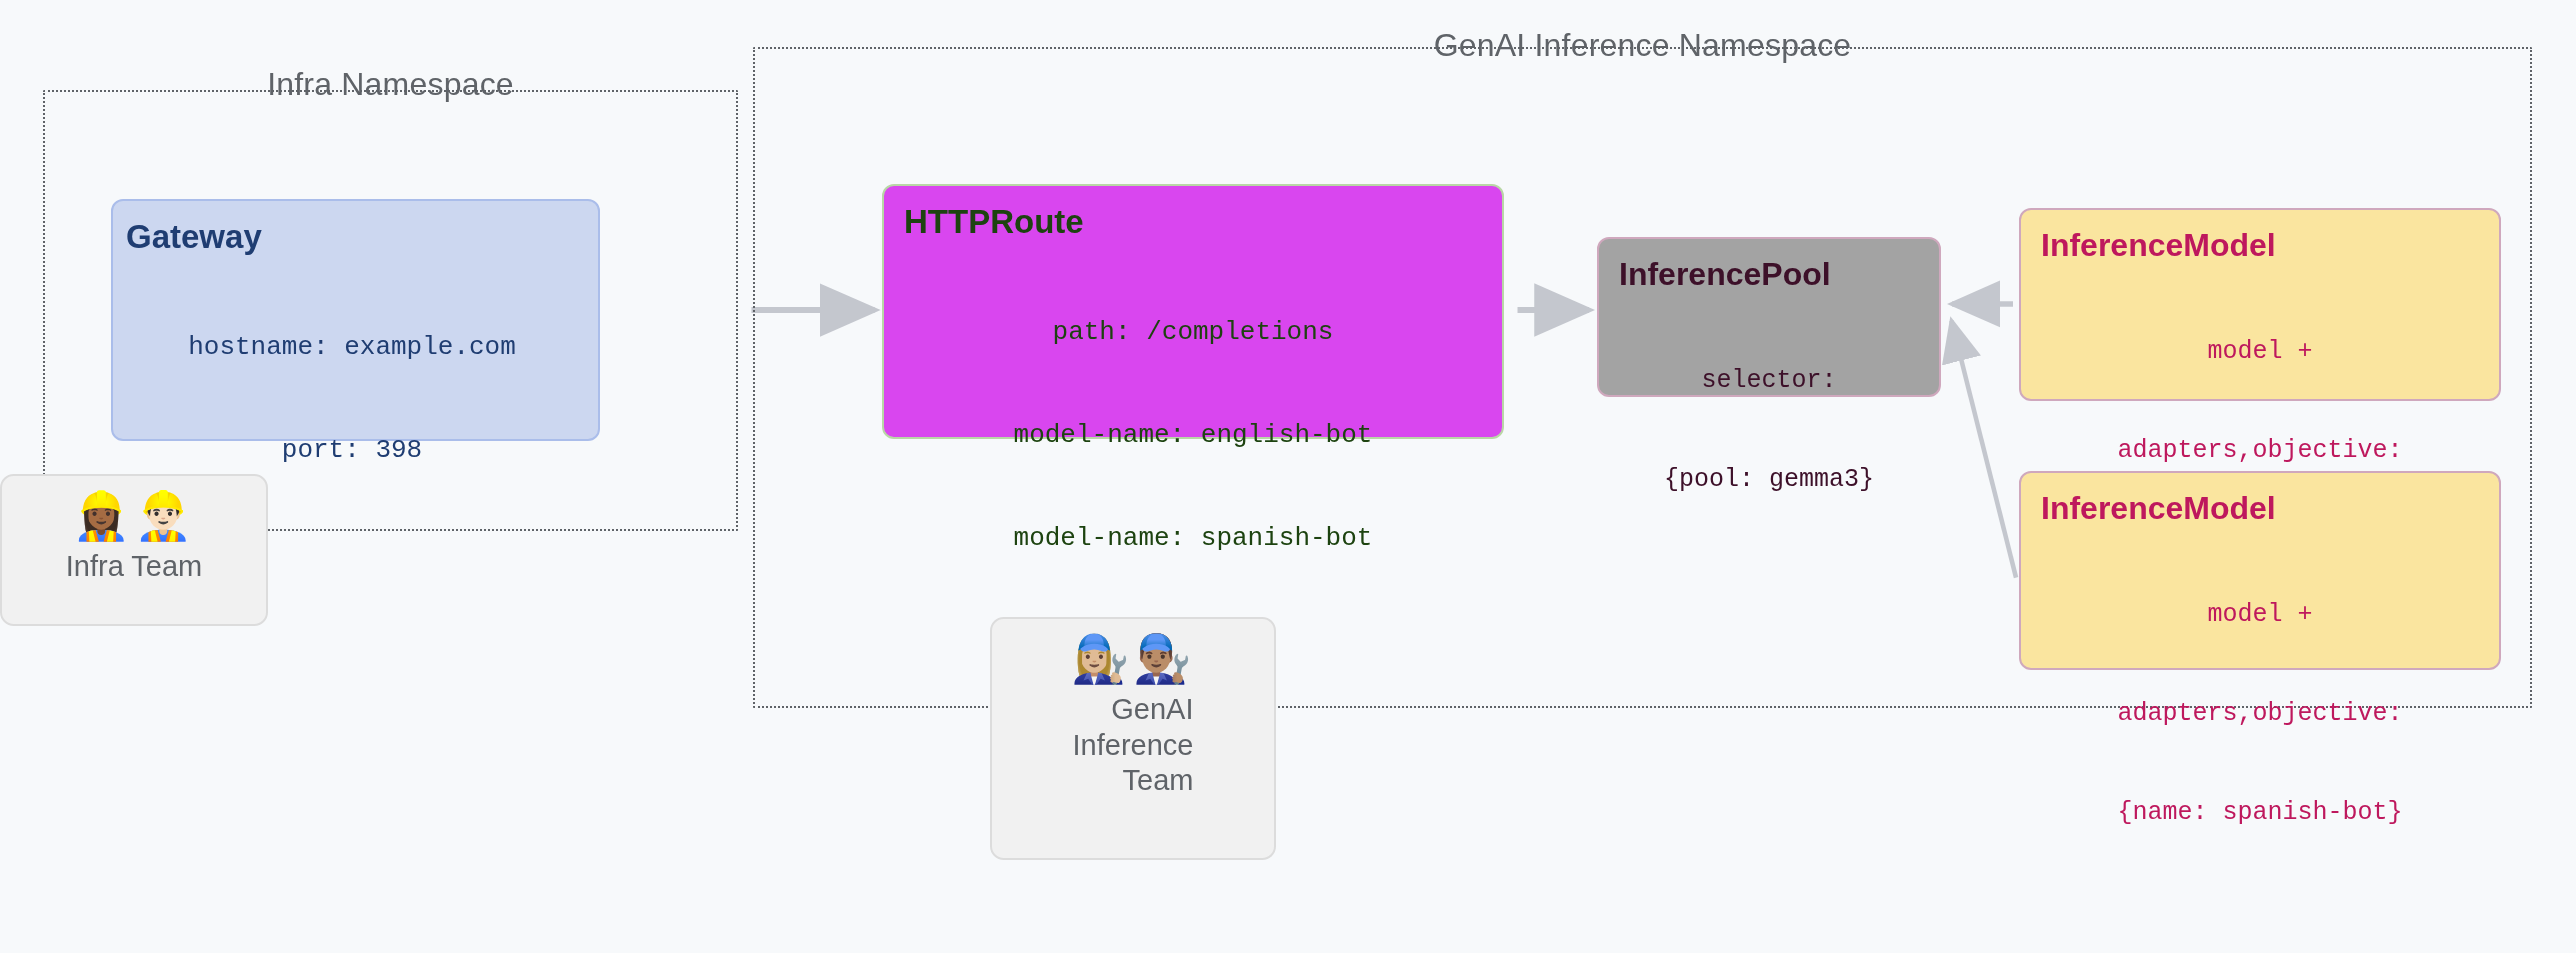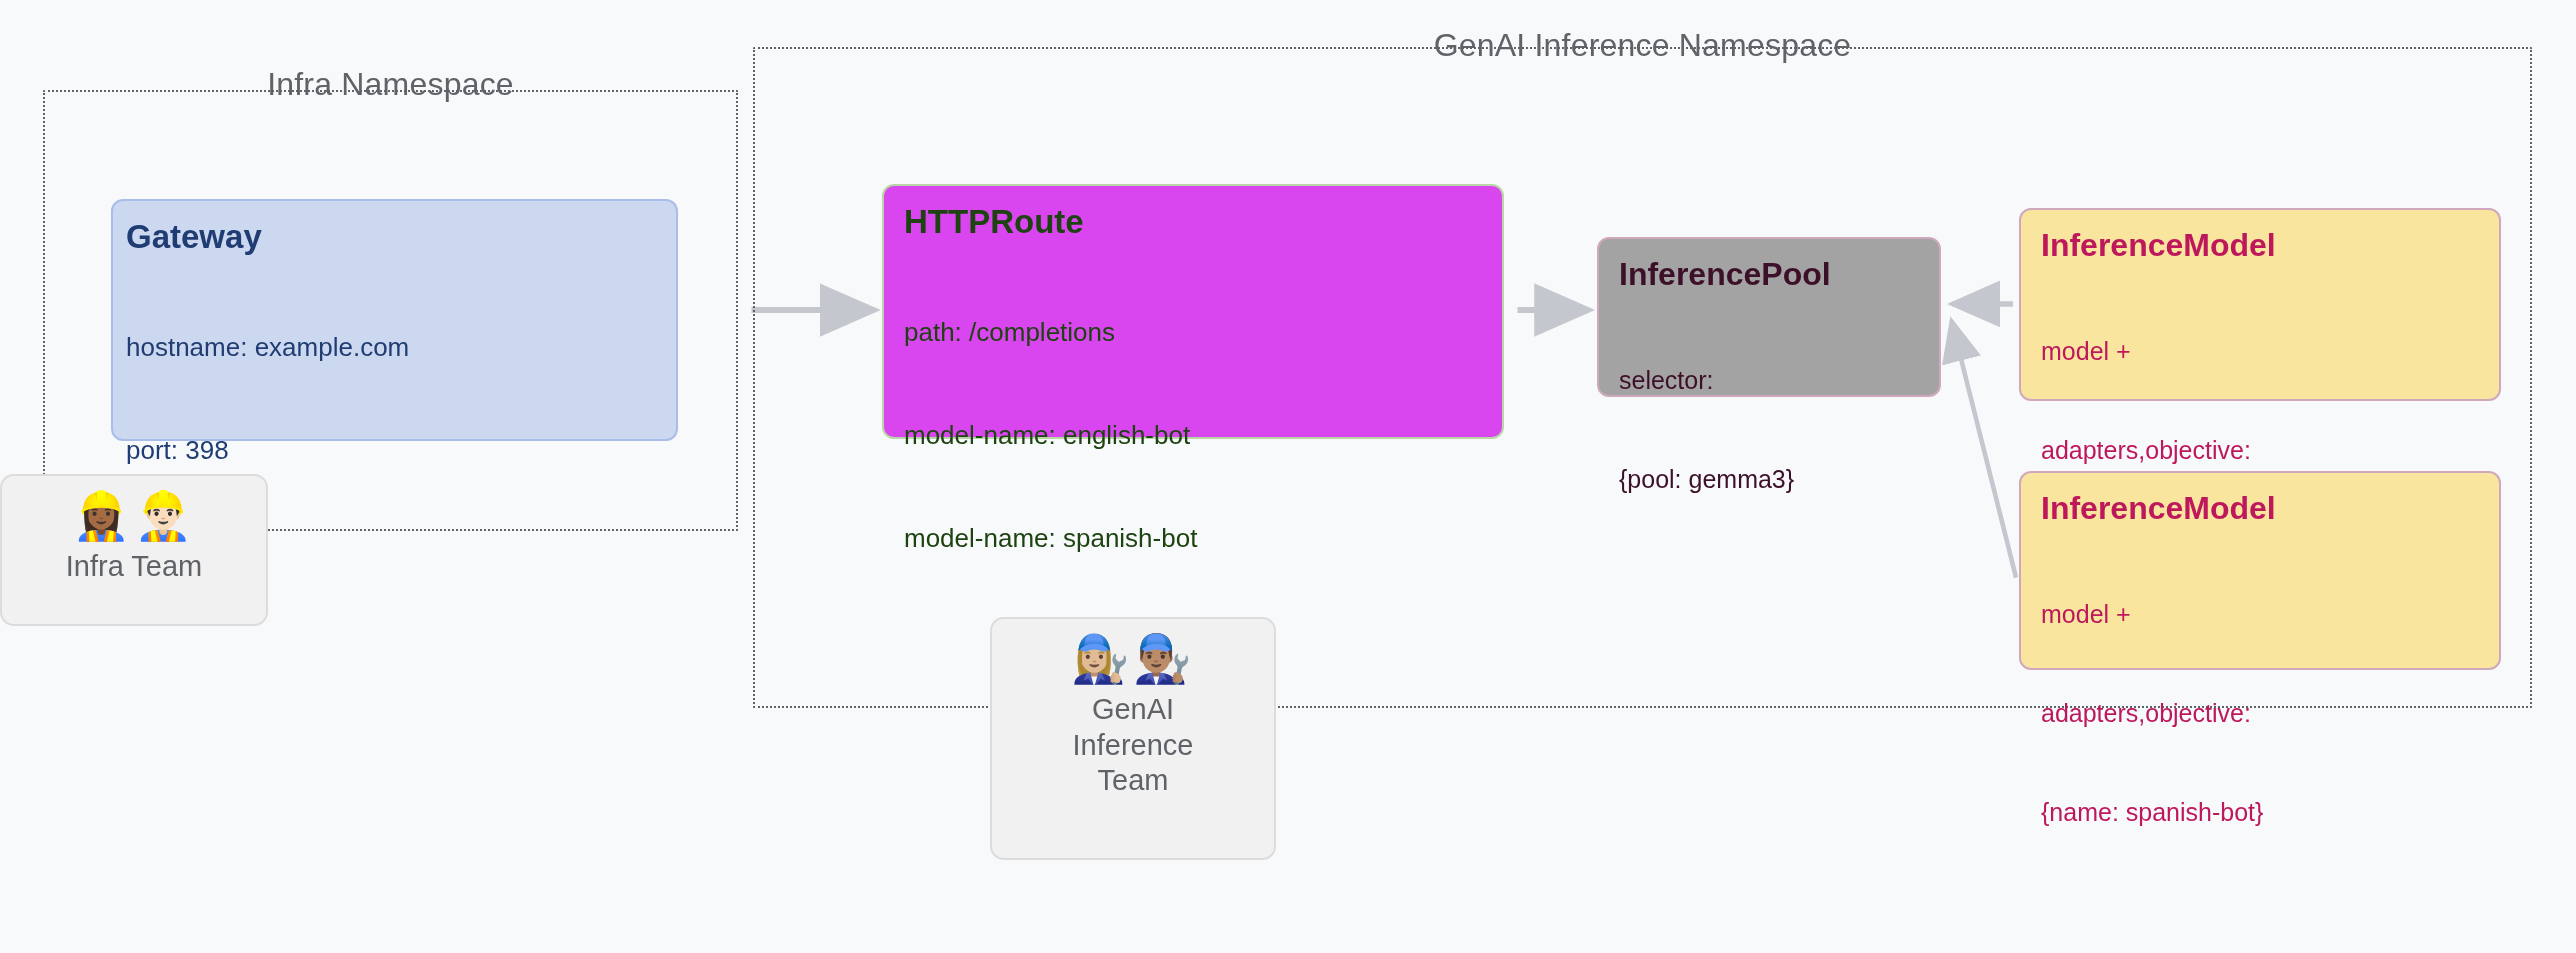--- a/index.html
+++ b/index.html
@@ -54,30 +54,31 @@
   }
   .card .title {
     font-family: "Liberation Sans", sans-serif;
     font-weight: bold;
     font-size: 33px;
     line-height: 1.16;
     margin-bottom: 5.3px;
     white-space: nowrap;
   }
   .card .lines {
-    font-family: Liberation Sans, sans-serif;
+    font-family: Liberation Mono, monospace;
     font-size: 26px;
     line-height: 1.32;
     white-space: pre;
+    text-align: center;
   }
   .card .lines div { white-space: pre; }
 
   
   #gateway {
-    left: 111px; top: 199px; width: 567px; height: 242px;
+    left: 111px; top: 199px; width: 489px; height: 242px;
     background: #ccd7f0;
     border-color: #aabdea;
     padding-left: 13px;
   }
   #gateway .title, #gateway .lines { color: #1f3d72; }
 
   
   #httproute {
     left: 882px; top: 184px; width: 622px; height: 255px;
     background: #d946ef;
@@ -124,21 +125,21 @@
     font-size: 47px;
     line-height: 1.05;
     letter-spacing: 3px;
     white-space: nowrap;
   }
   .team .team-label {
     margin-top: 9px;
     color: #5f6368;
     font-size: 29px;
     line-height: 1.22;
-    text-align: center;
+    text-align: right;
     white-space: pre-line;
   }
   #infra-team { left: 0px;    top: 474px; width: 268px; height: 152px; }
   #genai-team { left: 990px; top: 617px; width: 286px; height: 243px; }
 
   
   #connectors {
     position: absolute;
     left: 0; top: 0;
     width: 2576px; height: 953px;

